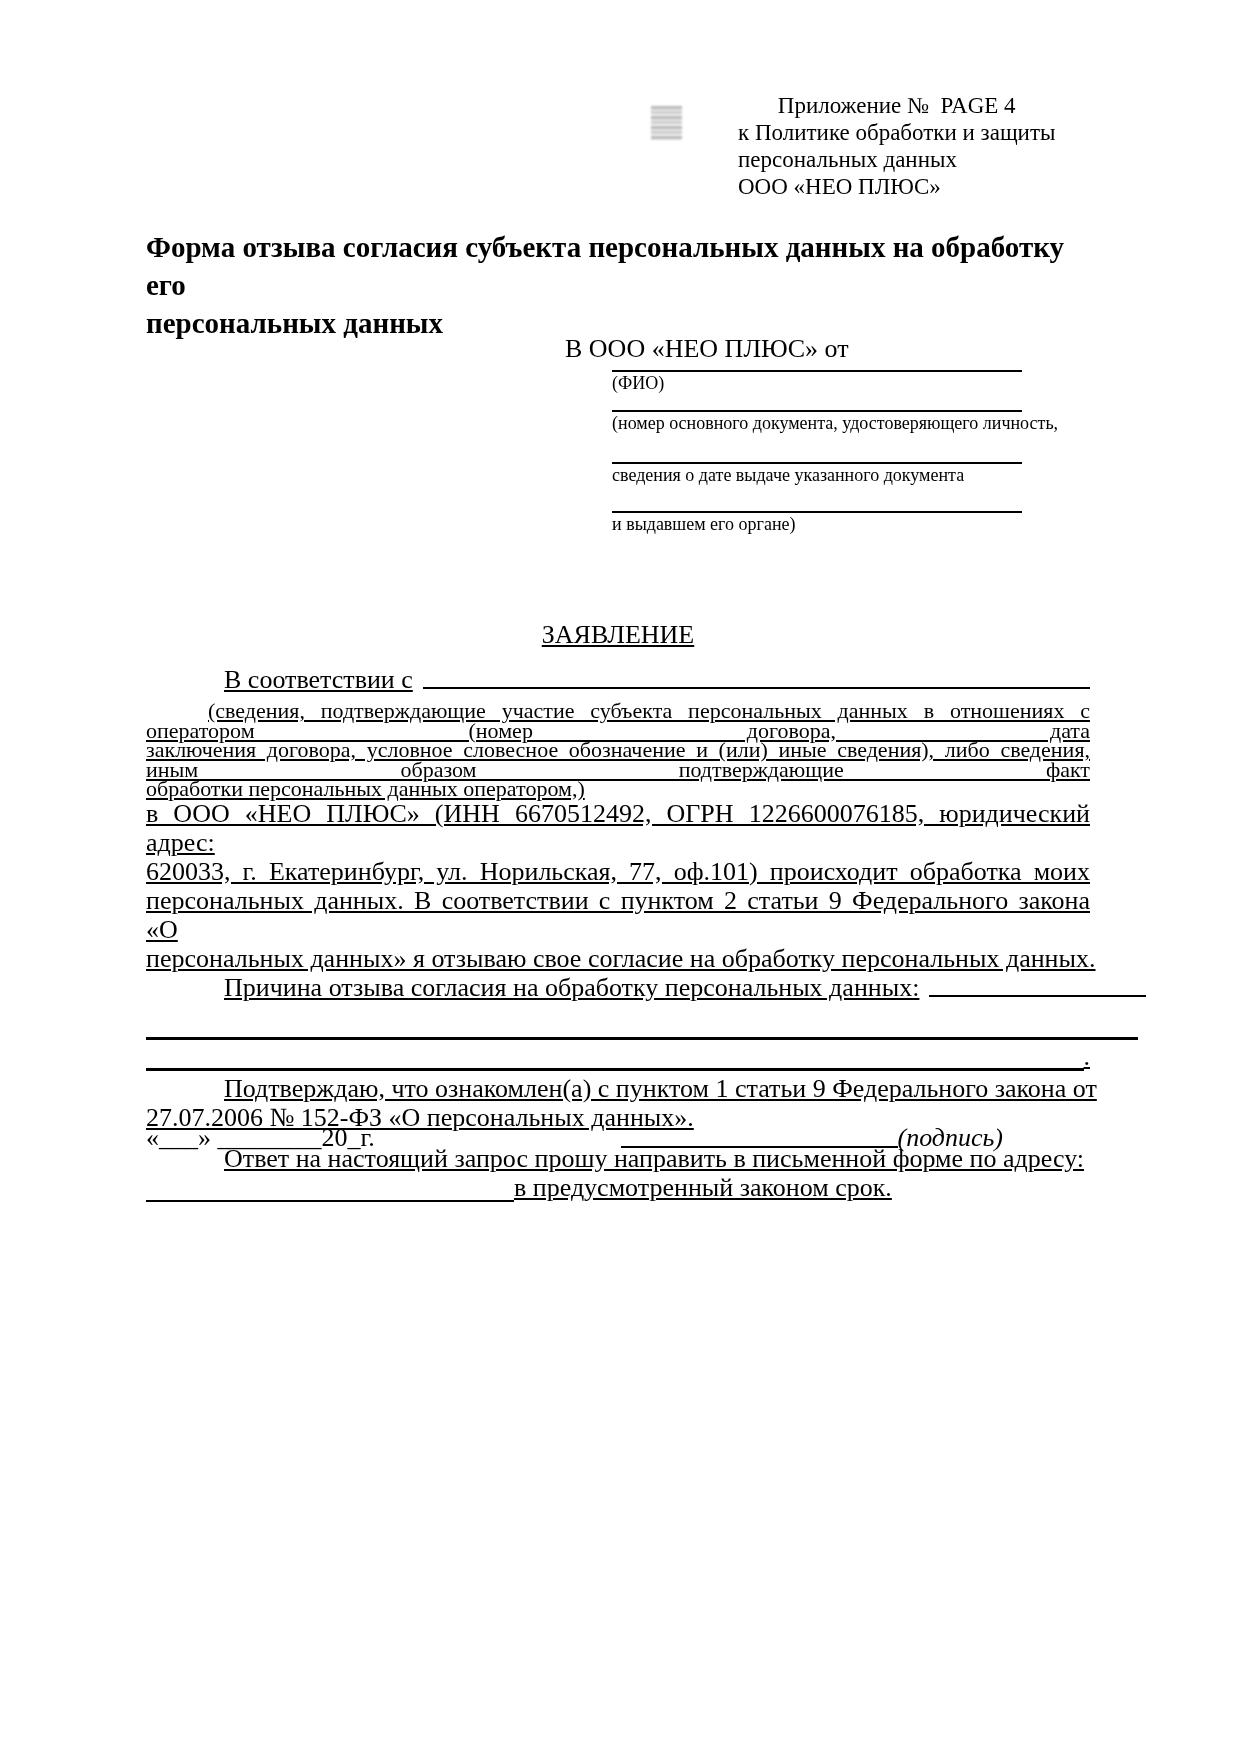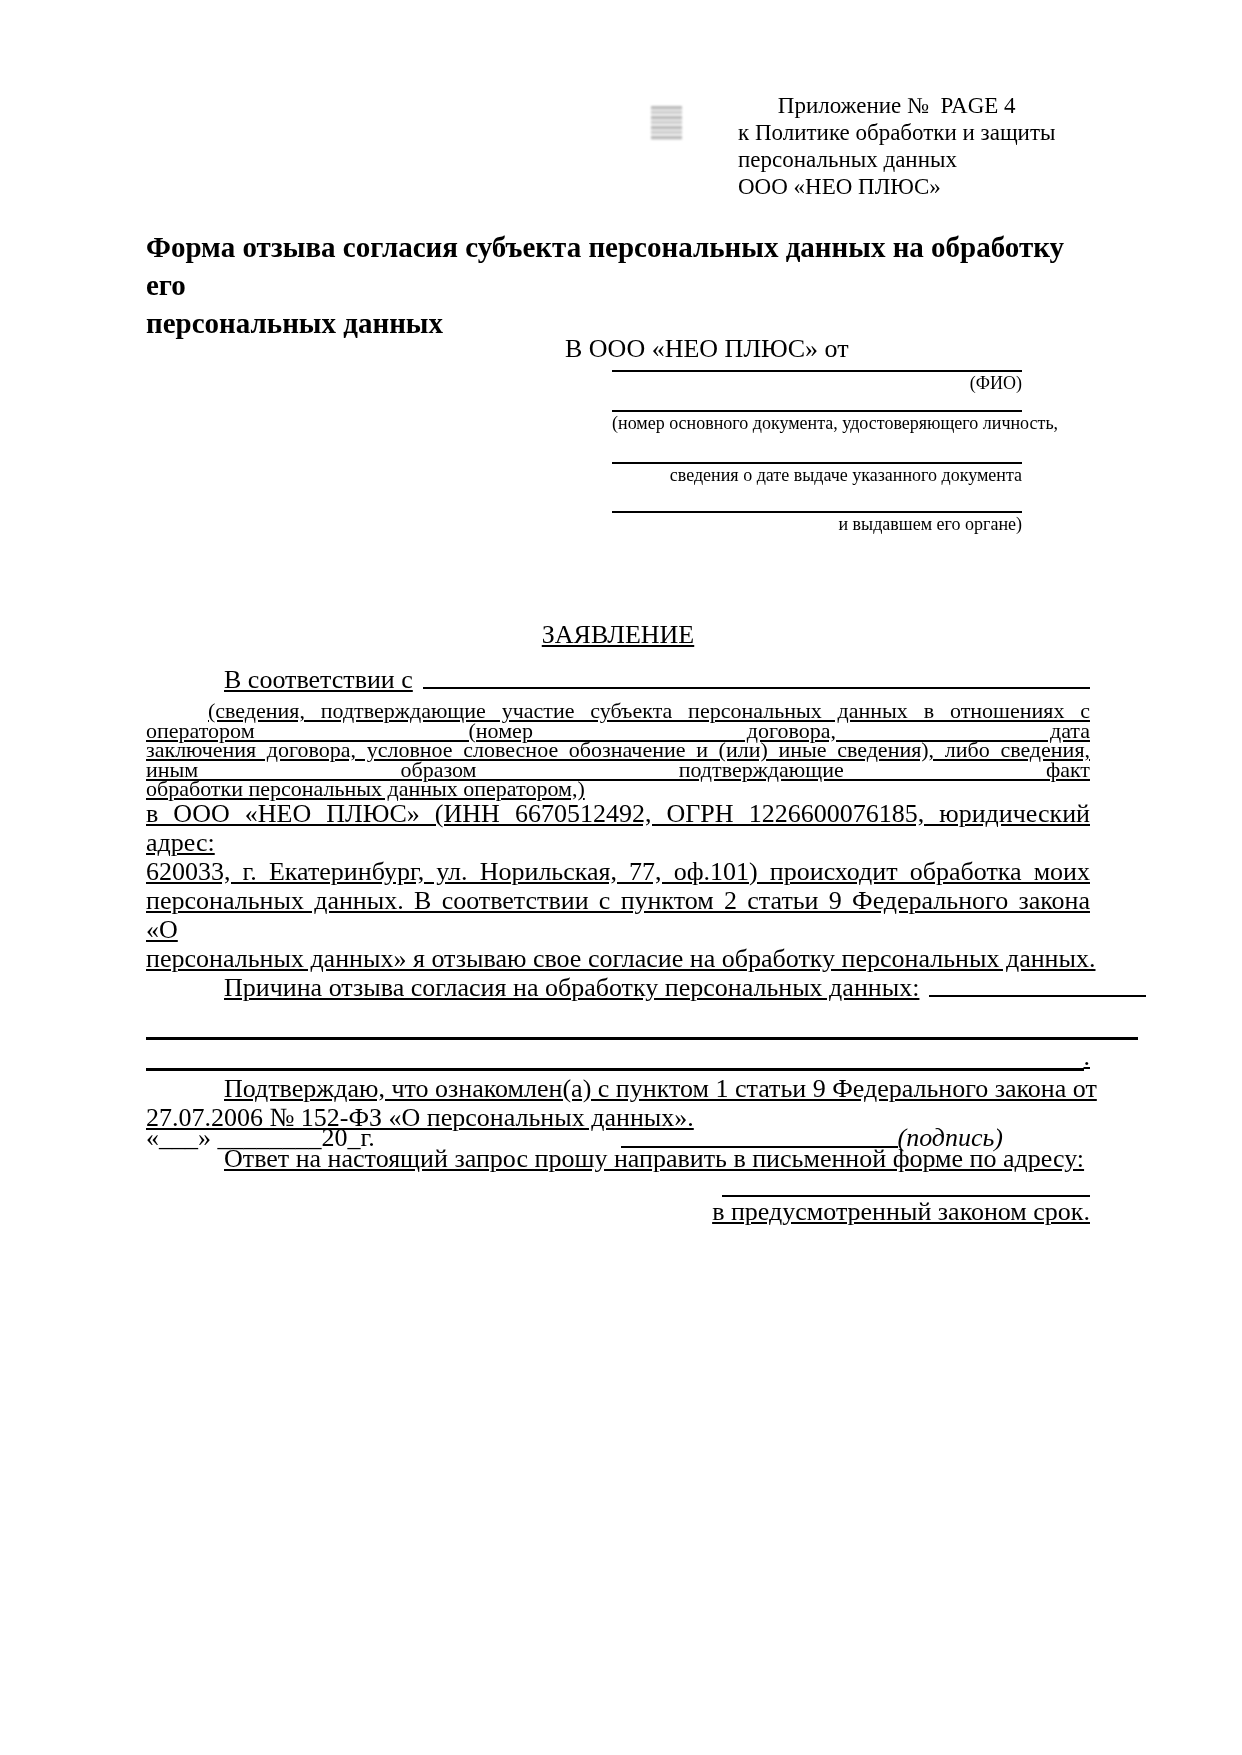--- a/index.html
+++ b/index.html
@@ -56,21 +56,21 @@
     top: 334px;
     width: 410px;
     font-size: 26px;
     line-height: 29px;
   }
   .to-line { margin-left: -47px; margin-bottom: 7px; }
   .fline { height: 0; border-top: 2px solid #000; }
   .fcap {
     font-size: 18px;
     line-height: 20px;
-    text-align: right;
+    text-align: left;
     white-space: nowrap;
     margin-top: 1px;
   }
   .gap-a { margin-top: 17px; }
   .gap-b { margin-top: 29px; }
   .gap-c { margin-top: 26px; }
 
   
   .statement {
     position: absolute;
@@ -91,21 +91,21 @@
   .sp-just { text-align: justify; text-align-last: justify; }
   .sp1 { text-indent: 62px; }
   .jl { text-align: justify; text-align-last: justify; }
   .ll { white-space: nowrap; }
   .reason { display: flex; width: 1000px; }
   .blank1 { width: 992px; height: 0; border-top: 3px solid #000; margin-top: 35px; }
   .blank2row { height: 29px; margin-top: 2px; }
   .blank2line { width: 945px; height: 24px; border-bottom: 3px solid #000; }
   .confirm1 { margin-top: 3px; text-indent: 78px; }
   .reply1 { margin-top: 12px; text-indent: 78px; }
-  .replyrow { height: 29px; flex-direction: column; }
+  .replyrow { height: 29px; }
   .addr-line { width: 368px; height: 24px; border-bottom: 2px solid #000; flex: 0 0 auto; }
 
   
   .footer {
     position: absolute;
     left: 146px;
     top: 1122px;
     width: 944px;
     font-size: 26px;
     line-height: 31px;

